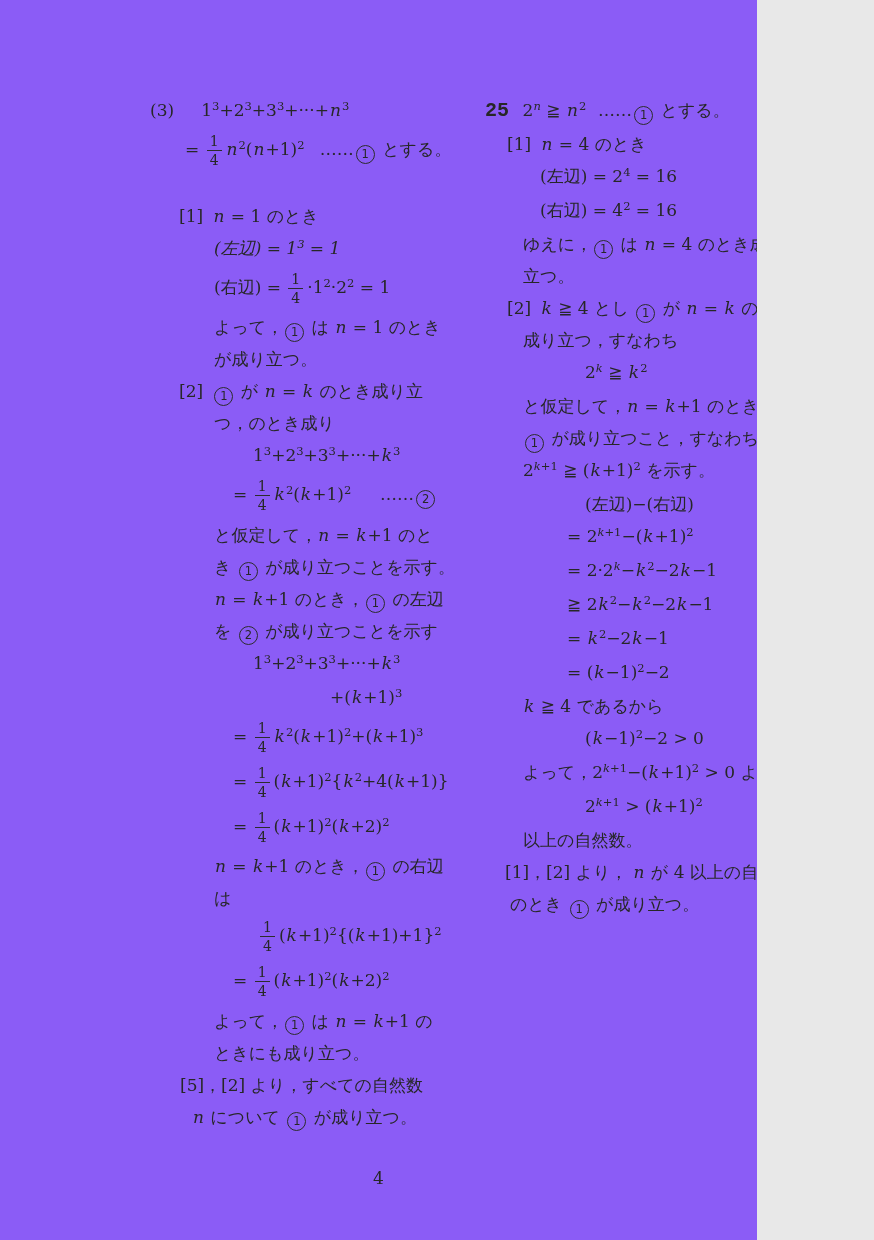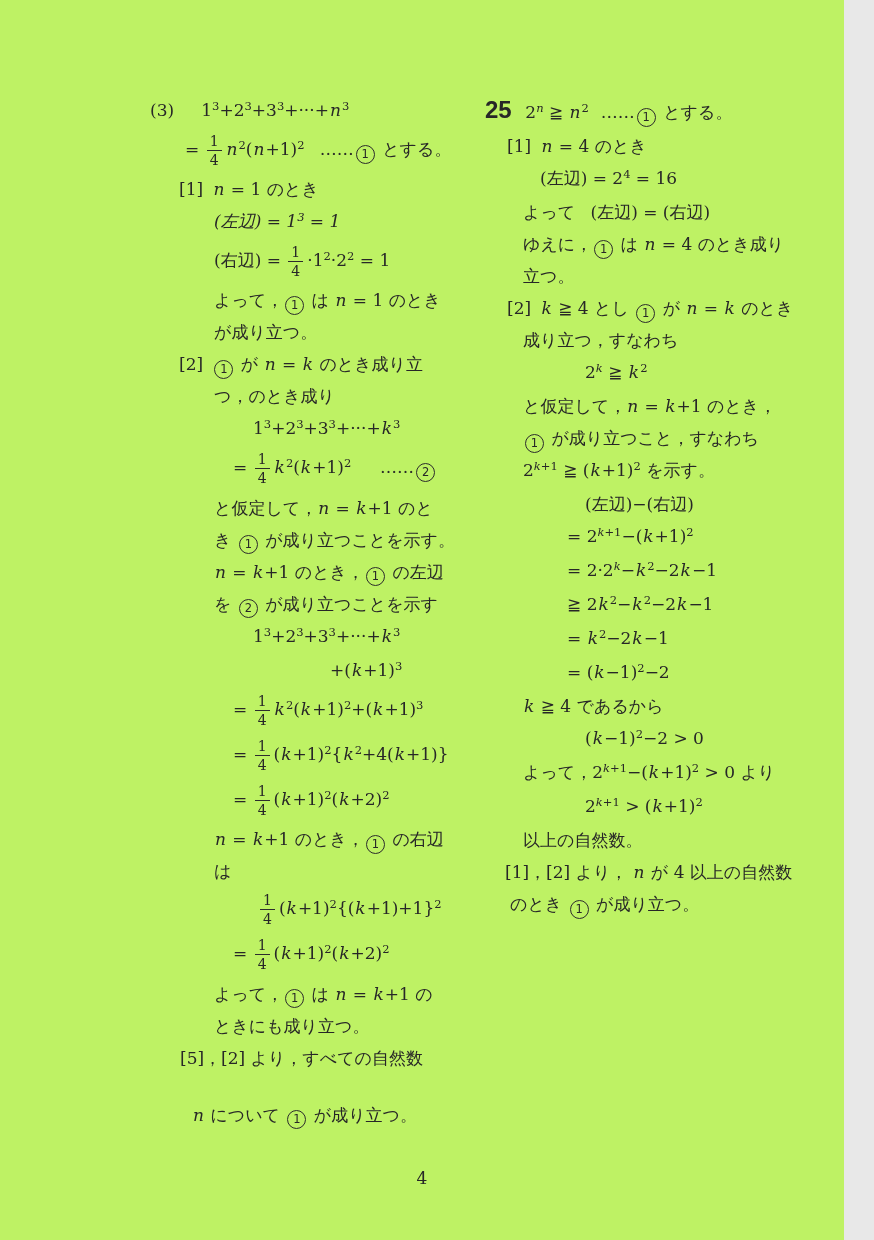--- a/index.html
+++ b/index.html
@@ -2,22 +2,22 @@
 <html><head>
 <meta charset="utf-8">
 <style>
   :root{
     --serif: "DejaVu Serif", "Liberation Serif", serif;
     --sans: "DejaVu Sans", "Liberation Sans", sans-serif;
   }
   html,body{margin:0;padding:0;background:#e8e8e8;}
   .page{
     position:relative;
-    width:844px;height:1240px;
-    background:#bef264;
+    width:757px;height:1240px;
+    background:#8b5cf6;
     color:#272727;
     font-family:var(--serif);
     overflow:hidden;
   }
   .columns{
     position:absolute;
     top:94px;left:150px;
     display:flex;
     align-items:flex-start;
   }
@@ -33,23 +33,23 @@
   .tk-j{font-family:var(--serif);}
   .tk-r{font-family:var(--serif);}
   .tk-i{font-family:var(--serif);font-style:italic;padding:0 1px;}
   .tk-s,.tk-si{
     font-size:11.5px;
     position:relative;top:-6px;
     letter-spacing:0;
   }
   .tk-si{font-style:italic;}
   .tk-b{
-    font-family:Liberation Sans, sans-serif;
+    font-family:Liberation Mono, monospace;
     font-weight:bold;
-    font-size:24px;
+    font-size:20px;
   }
   .g{display:inline-block;}
   .frac{
     display:inline-flex;
     flex-direction:column;
     text-align:center;
     vertical-align:middle;
     margin:5px 4px 5px 2px;
     font-size:14px;
     line-height:1.15;
@@ -79,21 +79,21 @@
   }
 </style>
 </head>
 <body>
 
 <div class="page">
   <div class="columns">
     <div class="col col-left">
         <div class="line" style="padding-left: 0px;"><span class="tk-j">(3)</span><span class="g" style="width: 1.6em;"></span><span class="tk-r">1</span><span class="tk-s">3</span><span class="tk-r">+2</span><span class="tk-s">3</span><span class="tk-r">+3</span><span class="tk-s">3</span><span class="tk-r">+···+</span><span class="tk-i">n</span><span class="tk-s">3</span></div>
         <div class="line" style="padding-left: 35px;"><span class="tk-r">= </span><span class="frac"><span class="num">1</span><span class="den">4</span></span><span class="tk-i">n</span><span class="tk-s">2</span><span class="tk-r">(</span><span class="tk-i">n</span><span class="tk-r">+1)</span><span class="tk-s">2</span><span class="g" style="width: 0.9em;"></span><span class="tk-r">……</span><span class="circ">1</span><span class="tk-j"> とする。</span></div>
-        <div class="line" style="padding-left: 29px;"><span class="tk-j">[1]</span><span class="g" style="width: 0.55em;"></span><span class="tk-i">n</span><span class="tk-r"> = 1</span><span class="tk-j"> のとき</span></div>
+        <div class="line" style="padding-left: 29px; margin-top: 27px;"><span class="tk-j">[1]</span><span class="g" style="width: 0.55em;"></span><span class="tk-i">n</span><span class="tk-r"> = 1</span><span class="tk-j"> のとき</span></div>
         <div class="line" style="padding-left: 64px; font-style: italic;"><span class="tk-j">(左辺)</span><span class="tk-r"> = 1</span><span class="tk-s">3</span><span class="tk-r"> = 1</span></div>
         <div class="line" style="padding-left: 64px;"><span class="tk-j">(右辺)</span><span class="tk-r"> = </span><span class="frac"><span class="num">1</span><span class="den">4</span></span><span class="tk-r">·1</span><span class="tk-s">2</span><span class="tk-r">·2</span><span class="tk-s">2</span><span class="tk-r"> = 1</span></div>
         <div class="line" style="padding-left: 64px;"><span class="tk-j">よって，</span><span class="circ">1</span><span class="tk-j"> は </span><span class="tk-i">n</span><span class="tk-r"> = 1</span><span class="tk-j"> のとき</span></div>
         <div class="line" style="padding-left: 64px;"><span class="tk-j">が成り立つ。</span></div>
         <div class="line" style="padding-left: 29px;"><span class="tk-j">[2]</span><span class="g" style="width: 0.55em;"></span><span class="circ">1</span><span class="tk-j"> が </span><span class="tk-i">n</span><span class="tk-r"> = </span><span class="tk-i">k</span><span class="tk-j"> のとき成り立</span></div>
         <div class="line" style="padding-left: 64px;"><span class="tk-j">つ，のとき成り</span></div>
         <div class="line" style="padding-left: 103px;"><span class="tk-r">1</span><span class="tk-s">3</span><span class="tk-r">+2</span><span class="tk-s">3</span><span class="tk-r">+3</span><span class="tk-s">3</span><span class="tk-r">+···+</span><span class="tk-i">k</span><span class="tk-s">3</span></div>
         <div class="line" style="padding-left: 83px;"><span class="tk-r">= </span><span class="frac"><span class="num">1</span><span class="den">4</span></span><span class="tk-i">k</span><span class="tk-s">2</span><span class="tk-r">(</span><span class="tk-i">k</span><span class="tk-r">+1)</span><span class="tk-s">2</span><span class="g" style="width: 1.7em;"></span><span class="tk-r">……</span><span class="circ">2</span></div>
         <div class="line" style="padding-left: 64px;"><span class="tk-j">と仮定して，</span><span class="tk-i">n</span><span class="tk-r"> = </span><span class="tk-i">k</span><span class="tk-r">+1</span><span class="tk-j"> のと</span></div>
         <div class="line" style="padding-left: 64px;"><span class="tk-j">き </span><span class="circ">1</span><span class="tk-j"> が成り立つことを示す。</span></div>
@@ -104,27 +104,27 @@
         <div class="line" style="padding-left: 83px;"><span class="tk-r">= </span><span class="frac"><span class="num">1</span><span class="den">4</span></span><span class="tk-i">k</span><span class="tk-s">2</span><span class="tk-r">(</span><span class="tk-i">k</span><span class="tk-r">+1)</span><span class="tk-s">2</span><span class="tk-r">+(</span><span class="tk-i">k</span><span class="tk-r">+1)</span><span class="tk-s">3</span></div>
         <div class="line" style="padding-left: 83px;"><span class="tk-r">= </span><span class="frac"><span class="num">1</span><span class="den">4</span></span><span class="tk-r">(</span><span class="tk-i">k</span><span class="tk-r">+1)</span><span class="tk-s">2</span><span class="tk-r">{</span><span class="tk-i">k</span><span class="tk-s">2</span><span class="tk-r">+4(</span><span class="tk-i">k</span><span class="tk-r">+1)}</span></div>
         <div class="line" style="padding-left: 83px;"><span class="tk-r">= </span><span class="frac"><span class="num">1</span><span class="den">4</span></span><span class="tk-r">(</span><span class="tk-i">k</span><span class="tk-r">+1)</span><span class="tk-s">2</span><span class="tk-r">(</span><span class="tk-i">k</span><span class="tk-r">+2)</span><span class="tk-s">2</span></div>
         <div class="line" style="padding-left: 64px;"><span class="tk-i">n</span><span class="tk-r"> = </span><span class="tk-i">k</span><span class="tk-r">+1</span><span class="tk-j"> のとき，</span><span class="circ">1</span><span class="tk-j"> の右辺</span></div>
         <div class="line" style="padding-left: 64px;"><span class="tk-j">は</span></div>
         <div class="line" style="padding-left: 108px;"><span class="frac"><span class="num">1</span><span class="den">4</span></span><span class="tk-r">(</span><span class="tk-i">k</span><span class="tk-r">+1)</span><span class="tk-s">2</span><span class="tk-r">{(</span><span class="tk-i">k</span><span class="tk-r">+1)+1}</span><span class="tk-s">2</span></div>
         <div class="line" style="padding-left: 83px;"><span class="tk-r">= </span><span class="frac"><span class="num">1</span><span class="den">4</span></span><span class="tk-r">(</span><span class="tk-i">k</span><span class="tk-r">+1)</span><span class="tk-s">2</span><span class="tk-r">(</span><span class="tk-i">k</span><span class="tk-r">+2)</span><span class="tk-s">2</span></div>
         <div class="line" style="padding-left: 64px;"><span class="tk-j">よって，</span><span class="circ">1</span><span class="tk-j"> は </span><span class="tk-i">n</span><span class="tk-r"> = </span><span class="tk-i">k</span><span class="tk-r">+1</span><span class="tk-j"> の</span></div>
         <div class="line" style="padding-left: 64px;"><span class="tk-j">ときにも成り立つ。</span></div>
         <div class="line" style="padding-left: 30px;"><span class="tk-j">[5]，[2] より，すべての自然数</span></div>
-        <div class="line" style="padding-left: 42px; margin-top: 25px;"><span class="tk-i">n</span><span class="tk-j"> について </span><span class="circ">1</span><span class="tk-j"> が成り立つ。</span></div>
+        <div class="line" style="padding-left: 42px;"><span class="tk-i">n</span><span class="tk-j"> について </span><span class="circ">1</span><span class="tk-j"> が成り立つ。</span></div>
       </div>
     <div class="col col-right">
         <div class="line" style="padding-left: 0px;"><span class="tk-b">25</span><span class="g" style="width: 0.8em;"></span><span class="tk-r">2</span><span class="tk-si">n</span><span class="tk-r"> ≧ </span><span class="tk-i">n</span><span class="tk-s">2</span><span class="g" style="width: 0.7em;"></span><span class="tk-r">……</span><span class="circ">1</span><span class="tk-j"> とする。</span></div>
         <div class="line" style="padding-left: 22px;"><span class="tk-j">[1]</span><span class="g" style="width: 0.55em;"></span><span class="tk-i">n</span><span class="tk-r"> = 4</span><span class="tk-j"> のとき</span></div>
         <div class="line" style="padding-left: 55px;"><span class="tk-j">(左辺)</span><span class="tk-r"> = 2</span><span class="tk-s">4</span><span class="tk-r"> = 16</span></div>
-        <div class="line" style="padding-left: 38px;"><span class="tk-j">よって</span><span class="g" style="width: 0.9em;"></span><span class="tk-j">(左辺)</span><span class="tk-r"> = </span><span class="tk-j">(右辺)</span></div>
+        <div class="line" style="padding-left: 55px;"><span class="tk-j">(右辺)</span><span class="tk-r"> = 4</span><span class="tk-s">2</span><span class="tk-r"> = 16</span></div>
         <div class="line" style="padding-left: 38px;"><span class="tk-j">ゆえに，</span><span class="circ">1</span><span class="tk-j"> は </span><span class="tk-i">n</span><span class="tk-r"> = 4</span><span class="tk-j"> のとき成り</span></div>
         <div class="line" style="padding-left: 38px;"><span class="tk-j">立つ。</span></div>
         <div class="line" style="padding-left: 22px;"><span class="tk-j">[2]</span><span class="g" style="width: 0.55em;"></span><span class="tk-i">k</span><span class="tk-r"> ≧ 4</span><span class="tk-j"> とし </span><span class="circ">1</span><span class="tk-j"> が </span><span class="tk-i">n</span><span class="tk-r"> = </span><span class="tk-i">k</span><span class="tk-j"> のとき</span></div>
         <div class="line" style="padding-left: 38px;"><span class="tk-j">成り立つ，すなわち</span></div>
         <div class="line" style="padding-left: 100px;"><span class="tk-r">2</span><span class="tk-si">k</span><span class="tk-r"> ≧ </span><span class="tk-i">k</span><span class="tk-s">2</span></div>
         <div class="line" style="padding-left: 38px;"><span class="tk-j">と仮定して，</span><span class="tk-i">n</span><span class="tk-r"> = </span><span class="tk-i">k</span><span class="tk-r">+1</span><span class="tk-j"> のとき，</span></div>
         <div class="line" style="padding-left: 38px;"><span class="circ">1</span><span class="tk-j"> が成り立つこと，すなわち</span></div>
         <div class="line" style="padding-left: 38px;"><span class="tk-r">2</span><span class="tk-si">k</span><span class="tk-s">+1</span><span class="tk-r"> ≧ (</span><span class="tk-i">k</span><span class="tk-r">+1)</span><span class="tk-s">2</span><span class="tk-j"> を示す。</span></div>
         <div class="line" style="padding-left: 100px;"><span class="tk-j">(左辺)</span><span class="tk-r">−</span><span class="tk-j">(右辺)</span></div>
         <div class="line" style="padding-left: 82px;"><span class="tk-r">= 2</span><span class="tk-si">k</span><span class="tk-s">+1</span><span class="tk-r">−(</span><span class="tk-i">k</span><span class="tk-r">+1)</span><span class="tk-s">2</span></div>

